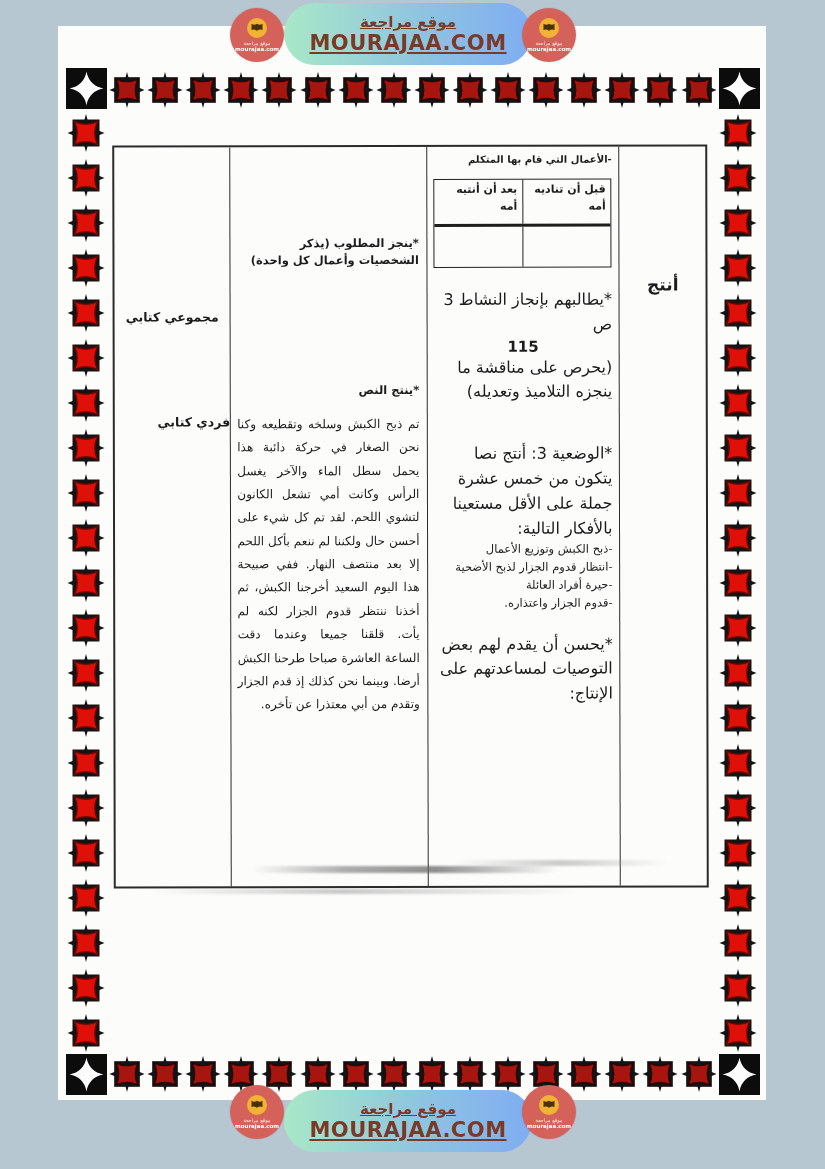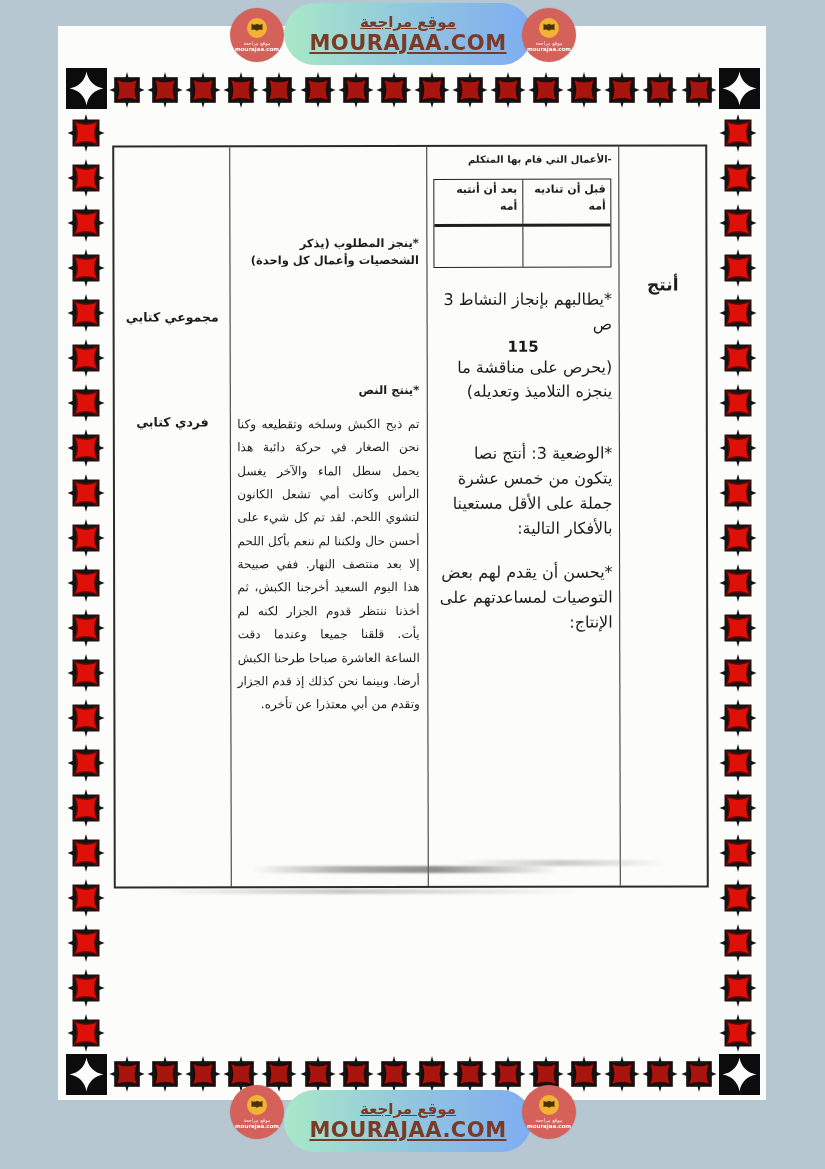--- a/index.html
+++ b/index.html
@@ -42,21 +42,21 @@
     background:#fcfcfb;z-index:10;transform:rotate(-0.12deg);
   }
   .col{box-sizing:border-box;height:100%;}
   .col-mode{width:117px;border-right:1.5px solid #2b2b2b;text-align:center;direction:rtl;}
   .col-learner{width:198px;border-right:1.5px solid #2b2b2b;direction:rtl;padding:4px 8px 0 6px;}
   .col-guide{width:193px;border-right:1.5px solid #2b2b2b;direction:rtl;padding:5px 7px 0 6px;}
   .col-stage{width:86px;direction:rtl;text-align:center;padding-top:128px;}
   .stage-title{font-size:17px;font-weight:bold;}
   .mode-label{font-size:12.5px;font-weight:bold;}
   .mode-1{margin-top:162px;}
-  .mode-2{margin-top:90px;}
+  .mode-2{margin-top:90px;text-align:right;}
   .l-block{font-size:11.5px;line-height:1.5;font-weight:bold;}
   .l-b1{margin-top:84px;}
   .l-b2{margin-top:112px;}
   .essay{
     margin-top:14px;font-size:12px;line-height:1.95;font-weight:normal;
     text-align:justify;text-align-last:right;
   }
   .g-header{font-size:10px;font-weight:bold;line-height:1.5;}
   .mini-table{
     margin-top:12px;border:1.5px solid #222;box-sizing:border-box;width:100%;
@@ -680,20 +680,26 @@
         <div class="mt-cell"></div>
         <div class="mt-cell"></div>
       </div>
     </div>
 
     <div class="g-block mt20">*يطالبهم بإنجاز النشاط 3 ص</div>
     <div class="g-num">115</div>
     <div class="g-block">(يحرص على مناقشة ما ينجزه التلاميذ وتعديله)</div>
 
     <div class="g-block mt24">*الوضعية 3: أنتج نصا يتكون من خمس عشرة جملة على الأقل مستعينا بالأفكار التالية:</div>
+    <div class="g-list">
+      <div>-ذبح الكبش وتوزيع الأعمال</div>
+      <div>-انتظار قدوم الجزار لذبح الأضحية</div>
+      <div>-حيرة أفراد العائلة</div>
+      <div>-قدوم الجزار واعتذاره.</div>
+    </div>
 
 
     <div class="g-block mt20">*يحسن أن يقدم لهم بعض التوصيات لمساعدتهم على الإنتاج:</div>
   </div>
 
   <div class="col col-stage">
     <div class="stage-title">أنتج</div>
   </div>
 </div>
 

